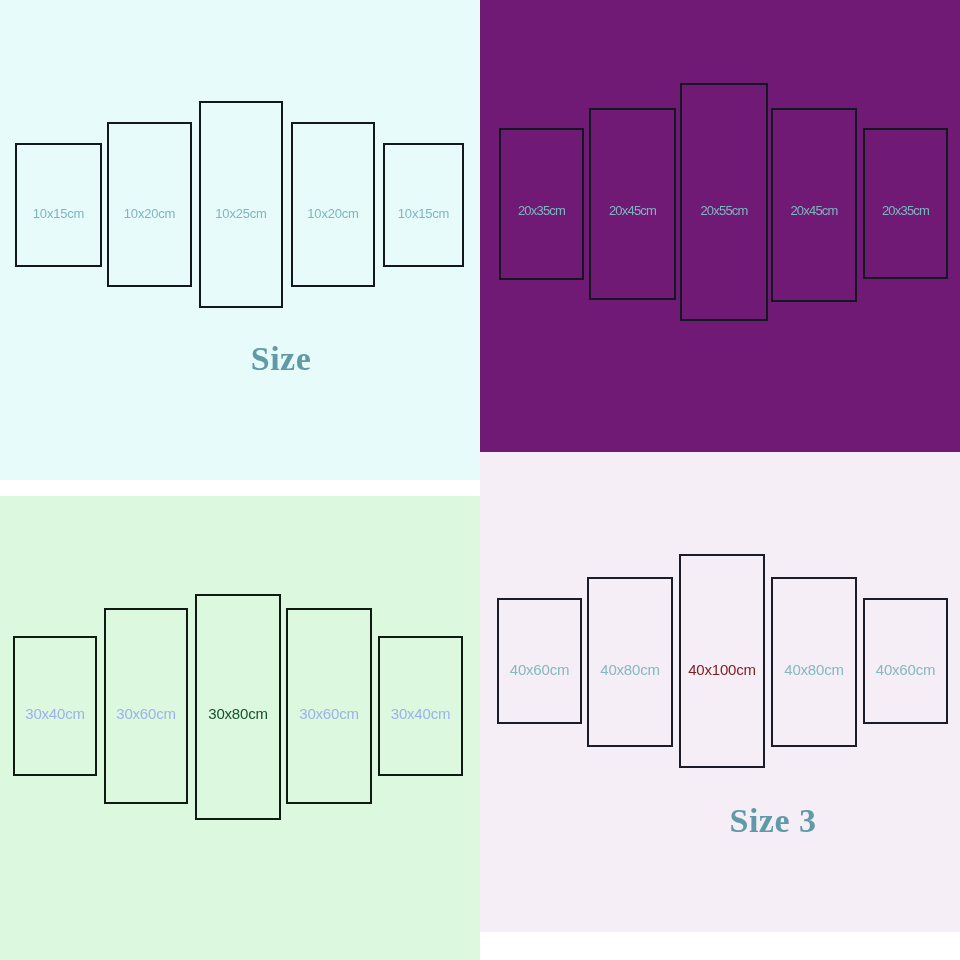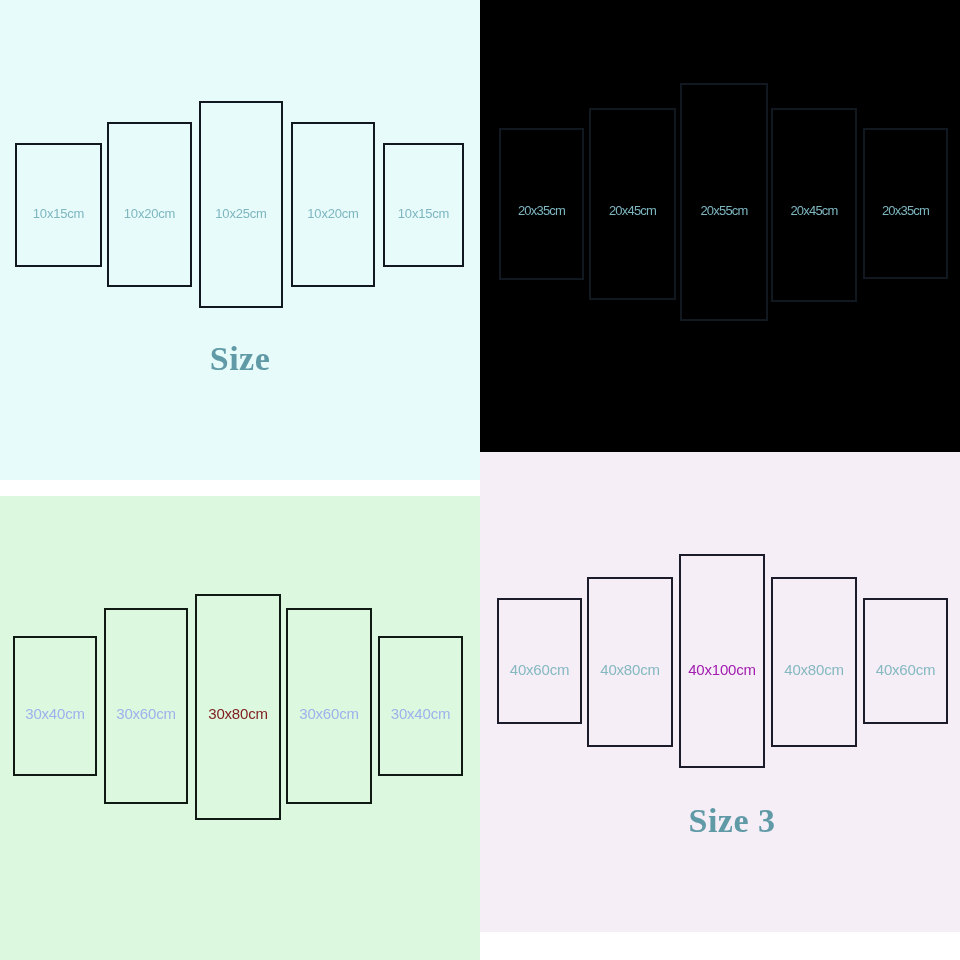--- a/index.html
+++ b/index.html
@@ -46,20 +46,21 @@
     font-weight: 400;
   }
   .panel-title {
     position: absolute;
     width: 480px;
     text-align: center;
     font-family: "Liberation Serif", "DejaVu Serif", serif;
     font-weight: 700;
     line-height: 1;
     letter-spacing: 0.5px;
+    margin-left: 41px;
   }
 </style>
 </head>
 <body>
 
 <div id="page" style="width: 960px; height: 960px; background: rgb(255, 255, 255);">
     <div class="quadrant" style="left: 0px; top: 0px; background: rgb(231, 251, 251);">
       <div class="frames">
         <div class="frame" style="left: 15px; top: 143px; width: 87px; height: 124px; border-color: rgb(17, 24, 32);"></div>
         <div class="frame-label" style="color: rgb(126, 182, 192); font-size: 13px; letter-spacing: -0.2px; left: 58.5px; top: 213px; transform: translate(-50%, -50%);">10x15cm</div>
@@ -67,56 +68,56 @@
         <div class="frame-label" style="color: rgb(126, 182, 192); font-size: 13px; letter-spacing: -0.2px; left: 149.5px; top: 213px; transform: translate(-50%, -50%);">10x20cm</div>
         <div class="frame" style="left: 199px; top: 101px; width: 84px; height: 207px; border-color: rgb(17, 24, 32);"></div>
         <div class="frame-label" style="color: rgb(126, 182, 192); font-size: 13px; letter-spacing: -0.2px; left: 241px; top: 213px; transform: translate(-50%, -50%);">10x25cm</div>
         <div class="frame" style="left: 291px; top: 122px; width: 84px; height: 165px; border-color: rgb(17, 24, 32);"></div>
         <div class="frame-label" style="color: rgb(126, 182, 192); font-size: 13px; letter-spacing: -0.2px; left: 333px; top: 213px; transform: translate(-50%, -50%);">10x20cm</div>
         <div class="frame" style="left: 383px; top: 143px; width: 81px; height: 124px; border-color: rgb(17, 24, 32);"></div>
         <div class="frame-label" style="color: rgb(126, 182, 192); font-size: 13px; letter-spacing: -0.2px; left: 423.5px; top: 213px; transform: translate(-50%, -50%);">10x15cm</div>
       </div>
       <div class="panel-title" style="color: rgb(95, 154, 166); font-size: 34px; top: 342px;">Size</div>
     </div>
-    <div class="quadrant" style="left: 480px; top: 0px; background: #000000;">
+    <div class="quadrant" style="left: 480px; top: 0px; background: #701a75;">
       <div class="frames">
         <div class="frame" style="left: 19px; top: 128px; width: 85px; height: 152px; border-color: rgb(17, 24, 32);"></div>
         <div class="frame-label" style="color: rgb(126, 182, 192); font-size: 13px; letter-spacing: -0.8px; left: 61.5px; top: 210px; transform: translate(-50%, -50%);">20x35cm</div>
         <div class="frame" style="left: 109px; top: 108px; width: 87px; height: 192px; border-color: rgb(17, 24, 32);"></div>
         <div class="frame-label" style="color: rgb(126, 182, 192); font-size: 13px; letter-spacing: -0.8px; left: 152.5px; top: 210px; transform: translate(-50%, -50%);">20x45cm</div>
         <div class="frame" style="left: 200px; top: 83px; width: 88px; height: 238px; border-color: rgb(17, 24, 32);"></div>
         <div class="frame-label" style="color: rgb(126, 182, 192); font-size: 13px; letter-spacing: -0.8px; left: 244px; top: 210px; transform: translate(-50%, -50%);">20x55cm</div>
         <div class="frame" style="left: 291px; top: 108px; width: 86px; height: 194px; border-color: rgb(17, 24, 32);"></div>
         <div class="frame-label" style="color: rgb(126, 182, 192); font-size: 13px; letter-spacing: -0.8px; left: 334px; top: 210px; transform: translate(-50%, -50%);">20x45cm</div>
         <div class="frame" style="left: 383px; top: 128px; width: 85px; height: 151px; border-color: rgb(17, 24, 32);"></div>
         <div class="frame-label" style="color: rgb(126, 182, 192); font-size: 13px; letter-spacing: -0.8px; left: 425.5px; top: 210px; transform: translate(-50%, -50%);">20x35cm</div>
       </div>
     </div>
     <div class="quadrant" style="left: 0px; top: 496px; background: rgb(220, 248, 222);">
       <div class="frames">
         <div class="frame" style="left: 13px; top: 140px; width: 84px; height: 140px; border-color: rgb(14, 26, 18);"></div>
         <div class="frame-label" style="color: rgb(157, 178, 236); font-size: 15px; letter-spacing: -0.2px; left: 55px; top: 217px; transform: translate(-50%, -50%);">30x40cm</div>
         <div class="frame" style="left: 104px; top: 112px; width: 84px; height: 196px; border-color: rgb(14, 26, 18);"></div>
         <div class="frame-label" style="color: rgb(157, 178, 236); font-size: 15px; letter-spacing: -0.2px; left: 146px; top: 217px; transform: translate(-50%, -50%);">30x60cm</div>
         <div class="frame" style="left: 195px; top: 98px; width: 86px; height: 226px; border-color: rgb(14, 26, 18);"></div>
-        <div class="frame-label" style="color: #7f1d1d; font-size: 15px; letter-spacing: -0.2px; left: 238px; top: 217px; transform: translate(-50%, -50%);">30x80cm</div>
+        <div class="frame-label" style="color: #14532d; font-size: 15px; letter-spacing: -0.2px; left: 238px; top: 217px; transform: translate(-50%, -50%);">30x80cm</div>
         <div class="frame" style="left: 286px; top: 112px; width: 86px; height: 196px; border-color: rgb(14, 26, 18);"></div>
         <div class="frame-label" style="color: rgb(157, 178, 236); font-size: 15px; letter-spacing: -0.2px; left: 329px; top: 217px; transform: translate(-50%, -50%);">30x60cm</div>
         <div class="frame" style="left: 378px; top: 140px; width: 85px; height: 140px; border-color: rgb(14, 26, 18);"></div>
         <div class="frame-label" style="color: rgb(157, 178, 236); font-size: 15px; letter-spacing: -0.2px; left: 420.5px; top: 217px; transform: translate(-50%, -50%);">30x40cm</div>
       </div>
     </div>
     <div class="quadrant" style="left: 480px; top: 452px; background: rgb(245, 238, 247);">
       <div class="frames">
         <div class="frame" style="left: 17px; top: 146px; width: 85px; height: 126px; border-color: rgb(27, 27, 42);"></div>
         <div class="frame-label" style="color: rgb(134, 184, 192); font-size: 15px; letter-spacing: -0.2px; left: 59.5px; top: 217px; transform: translate(-50%, -50%);">40x60cm</div>
         <div class="frame" style="left: 107px; top: 125px; width: 86px; height: 170px; border-color: rgb(27, 27, 42);"></div>
         <div class="frame-label" style="color: rgb(134, 184, 192); font-size: 15px; letter-spacing: -0.2px; left: 150px; top: 217px; transform: translate(-50%, -50%);">40x80cm</div>
         <div class="frame" style="left: 199px; top: 102px; width: 86px; height: 214px; border-color: rgb(27, 27, 42);"></div>
-        <div class="frame-label" style="color: #a21caf; font-size: 15px; letter-spacing: -0.2px; left: 242px; top: 217px; transform: translate(-50%, -50%);">40x100cm</div>
+        <div class="frame-label" style="color: #7f1d1d; font-size: 15px; letter-spacing: -0.2px; left: 242px; top: 217px; transform: translate(-50%, -50%);">40x100cm</div>
         <div class="frame" style="left: 291px; top: 125px; width: 86px; height: 170px; border-color: rgb(27, 27, 42);"></div>
         <div class="frame-label" style="color: rgb(134, 184, 192); font-size: 15px; letter-spacing: -0.2px; left: 334px; top: 217px; transform: translate(-50%, -50%);">40x80cm</div>
         <div class="frame" style="left: 383px; top: 146px; width: 85px; height: 126px; border-color: rgb(27, 27, 42);"></div>
         <div class="frame-label" style="color: rgb(134, 184, 192); font-size: 15px; letter-spacing: -0.2px; left: 425.5px; top: 217px; transform: translate(-50%, -50%);">40x60cm</div>
       </div>
       <div class="panel-title" style="color: rgb(95, 154, 166); font-size: 34px; top: 352px; padding-left: 12px;">Size 3</div>
     </div>
   </div>
 
 </body></html>

